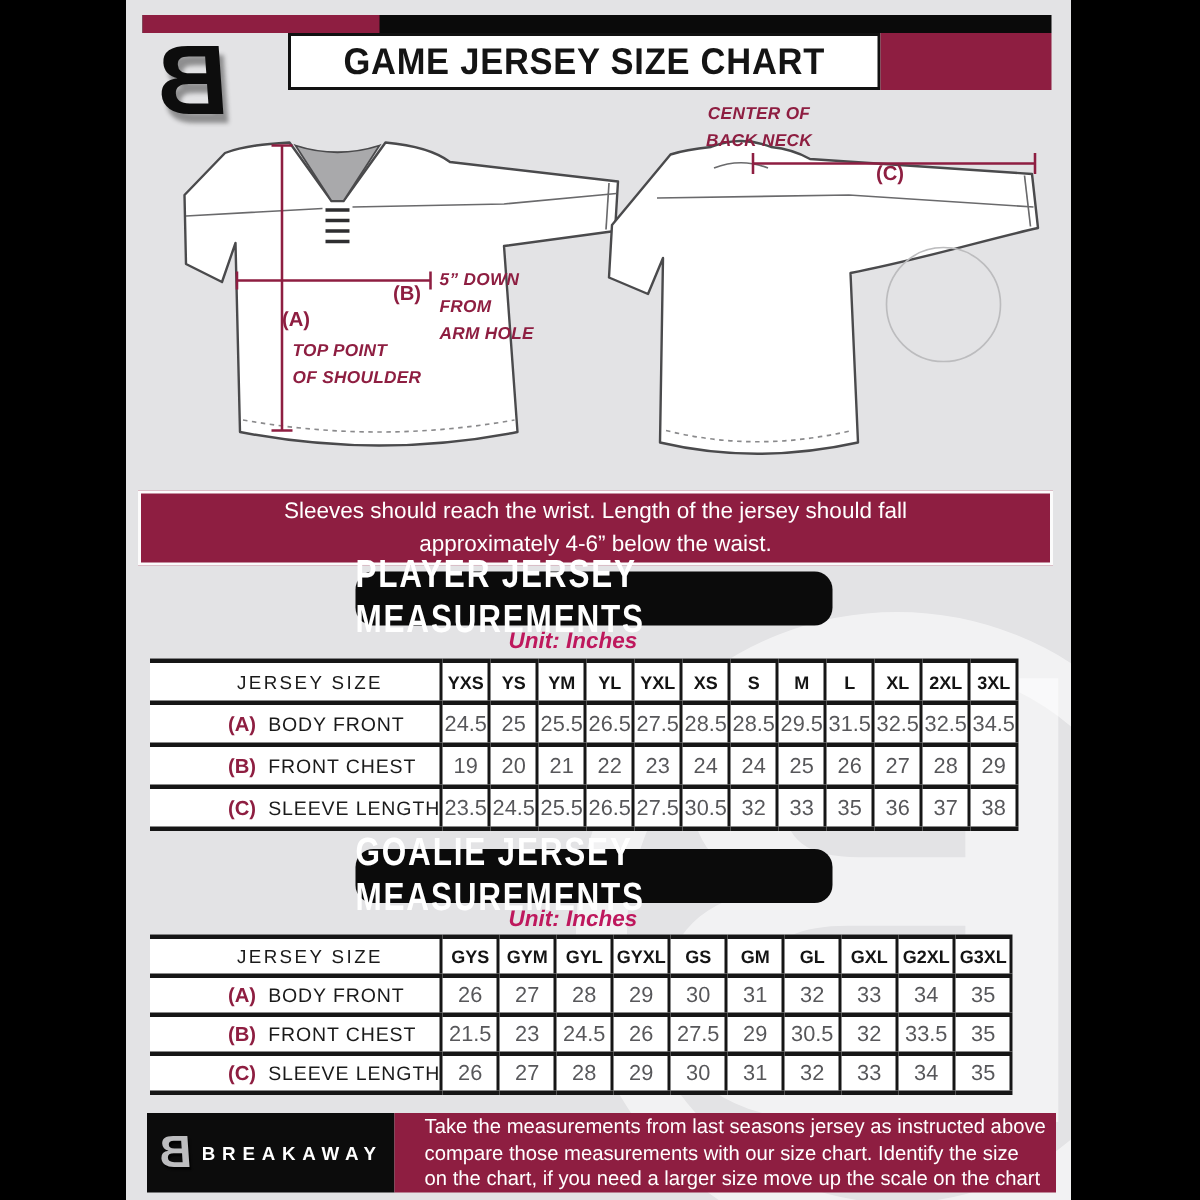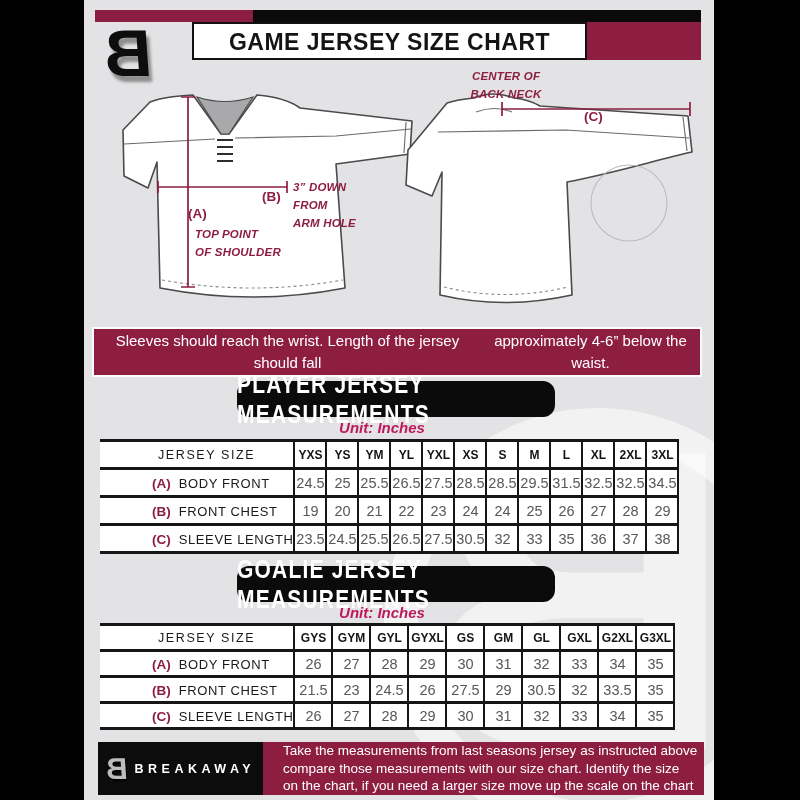--- a/index.html
+++ b/index.html
@@ -26,21 +26,21 @@
              text-shadow:-3px 6px 3px rgba(40,40,40,.45);line-height:1;}
 
   
   .anno{position:absolute;color:#8e1e41;z-index:3;}
   .anno .key{font-weight:800;font-size:13.5px;font-style:normal;}
   .anno .note{font-style:italic;font-weight:bold;font-size:11.5px;line-height:14px;letter-spacing:.2px;}
   .jersey{position:absolute;z-index:2;}
 
   
   .banner{position:absolute;left:8px;top:327px;width:606px;height:46px;background:#8e1e41;border:2px solid #fbfbfb;
-          z-index:2;display:flex;flex-direction:row;align-items:center;justify-content:center;}
+          z-index:2;display:flex;flex-direction:column;align-items:center;justify-content:center;}
   .banner span{display:block;color:#fff;font-size:15px;line-height:22px;text-align:center;}
 
   
   .secbar{position:absolute;left:153px;width:318px;height:36px;background:#0b0b0b;border-radius:12px;z-index:2;
           display:flex;align-items:center;justify-content:center;}
   .secbar span{color:#fff;font-weight:800;font-size:21px;letter-spacing:1.2px;transform:scaleY(1.25);}
   .unit{position:absolute;left:16px;width:564px;text-align:center;font-style:italic;font-weight:bold;
         font-size:15px;color:#be185d;z-index:2;}
 
   
@@ -129,21 +129,21 @@
       <span class="note">CENTER OF</span><br>
       <span class="note">BACK NECK</span>
     </div>
     <div class="anno" style="left:500px;top:107px">
       <span class="key">(C)</span>
     </div>
     <div class="anno" style="left:178px;top:187px">
       <span class="key">(B)</span>
     </div>
     <div class="anno" style="left:209px;top:177px">
-      <span class="note">3” DOWN</span><br>
+      <span class="note">5” DOWN</span><br>
       <span class="note">FROM</span><br>
       <span class="note">ARM HOLE</span>
     </div>
     <div class="anno" style="left:104px;top:204px">
       <span class="key">(A)</span>
     </div>
     <div class="anno" style="left:111px;top:224px">
       <span class="note">TOP POINT</span><br>
       <span class="note">OF SHOULDER</span>
     </div>

